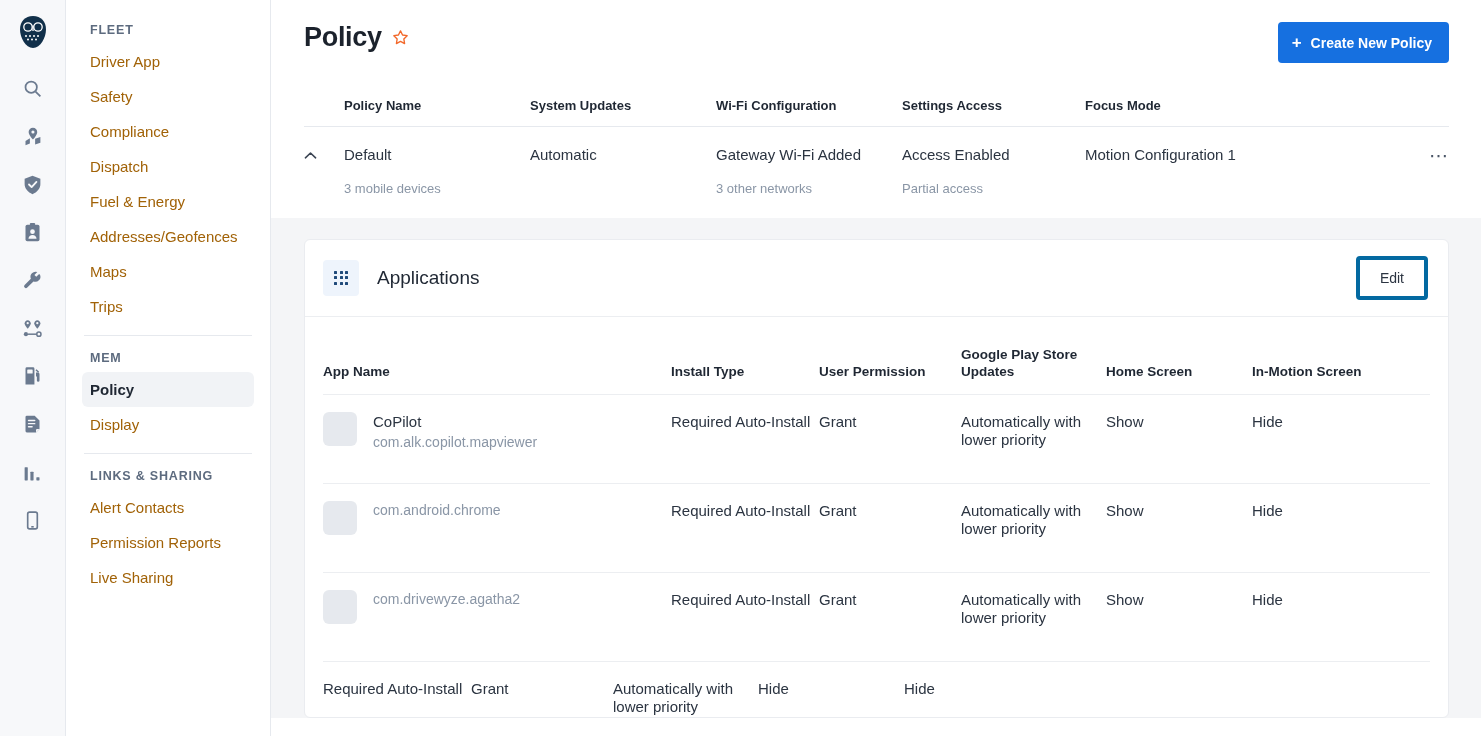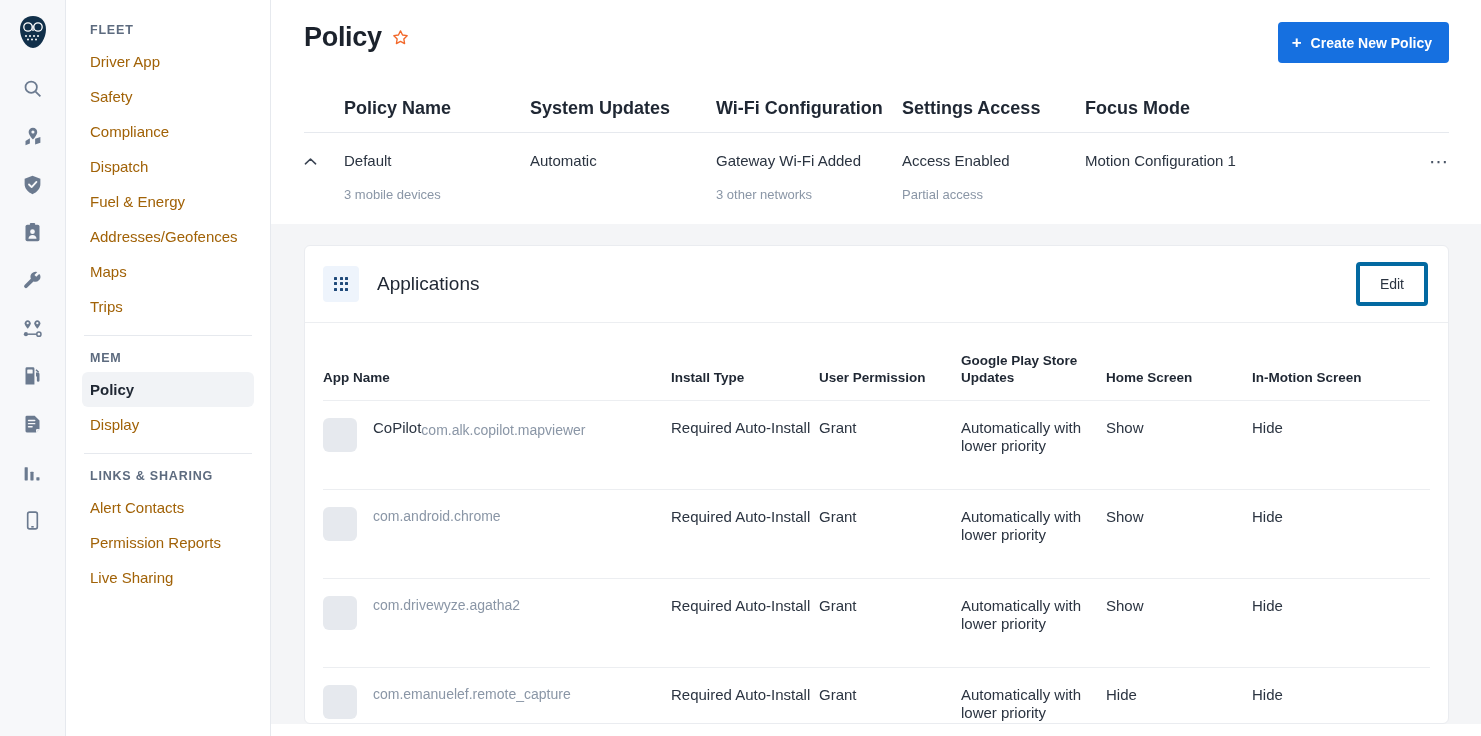--- a/index.html
+++ b/index.html
@@ -73,21 +73,21 @@
   .plus { font-size: 17px; font-weight: bold; line-height: 1; }
 
   
   .policy-table { padding: 0 32px 0 33px; margin-top: 35px; }
   .ptable-head {
     display: flex; align-items: flex-end;
     border-bottom: 1px solid #e6e9ee;
     padding-bottom: 13px;
   }
   .ptable-head div {
-    font-size: 18px; font-weight: bold; color: #1f2733;
+    font-size: 13px; font-weight: bold; color: #1f2733;
   }
   .ptable-row { display: flex; align-items: flex-start; padding: 19px 0 22px 0; }
   .p-c0 { width: 40px; flex: 0 0 40px; }
   .p-c1 { width: 186px; flex: 0 0 186px; }
   .p-c2 { width: 186px; flex: 0 0 186px; }
   .p-c3 { width: 186px; flex: 0 0 186px; }
   .p-c4 { width: 183px; flex: 0 0 183px; }
   .p-c5 { flex: 1 1 auto; }
   .cell-main { font-size: 15px; color: #2b3441; line-height: 1.25; }
   .cell-sub { font-size: 13px; color: #8a96a6; margin-top: 16px; }
@@ -144,21 +144,21 @@
   .a-c0 { width: 348px; flex: 0 0 348px; display: flex; align-items: flex-start; gap: 16px; }
   .a-c1 { width: 148px; flex: 0 0 148px; }
   .a-c2 { width: 142px; flex: 0 0 142px; }
   .a-c3 { width: 145px; flex: 0 0 145px; }
   .a-c4 { width: 146px; flex: 0 0 146px; }
   .a-c5 { flex: 1 1 auto; }
   .app-icon {
     width: 34px; height: 34px; flex: 0 0 34px;
     background: #e6e9ee; border-radius: 6px; margin-top: -1px;
   }
-  .app-names { display: flex; }
+  .app-names { display: flex; flex-direction: column; }
   .app-title { font-size: 15px; color: #2b3441; line-height: 1.25; }
   .app-pkg { font-size: 14px; color: #8a96a6; margin-top: 3px; line-height: 1.25; }
   .app-pkg.solo { margin-top: 0; }
   .a-val { font-size: 15px; color: #2b3441; line-height: 1.25; }
 </style>
 </head>
 <body>
 
 <div class="app">
 
@@ -425,26 +425,20 @@
               </div>
             </div>
             <div class="a-c1 a-val">Required Auto-Install</div>
             <div class="a-c2 a-val">Grant</div>
             <div class="a-c3 a-val">Automatically with lower priority</div>
             <div class="a-c4 a-val">Show</div>
             <div class="a-c5 a-val">Hide</div>
           </div>
 
           <div class="atable-row">
-            <div class="a-c0">
-              <div class="app-icon"></div>
-              <div class="app-names">
-                <div class="app-pkg solo">com.emanuelef.remote_capture</div>
-              </div>
-            </div>
             <div class="a-c1 a-val">Required Auto-Install</div>
             <div class="a-c2 a-val">Grant</div>
             <div class="a-c3 a-val">Automatically with lower priority</div>
             <div class="a-c4 a-val">Hide</div>
             <div class="a-c5 a-val">Hide</div>
           </div>
 
         </div>
       </div>
     </div>

